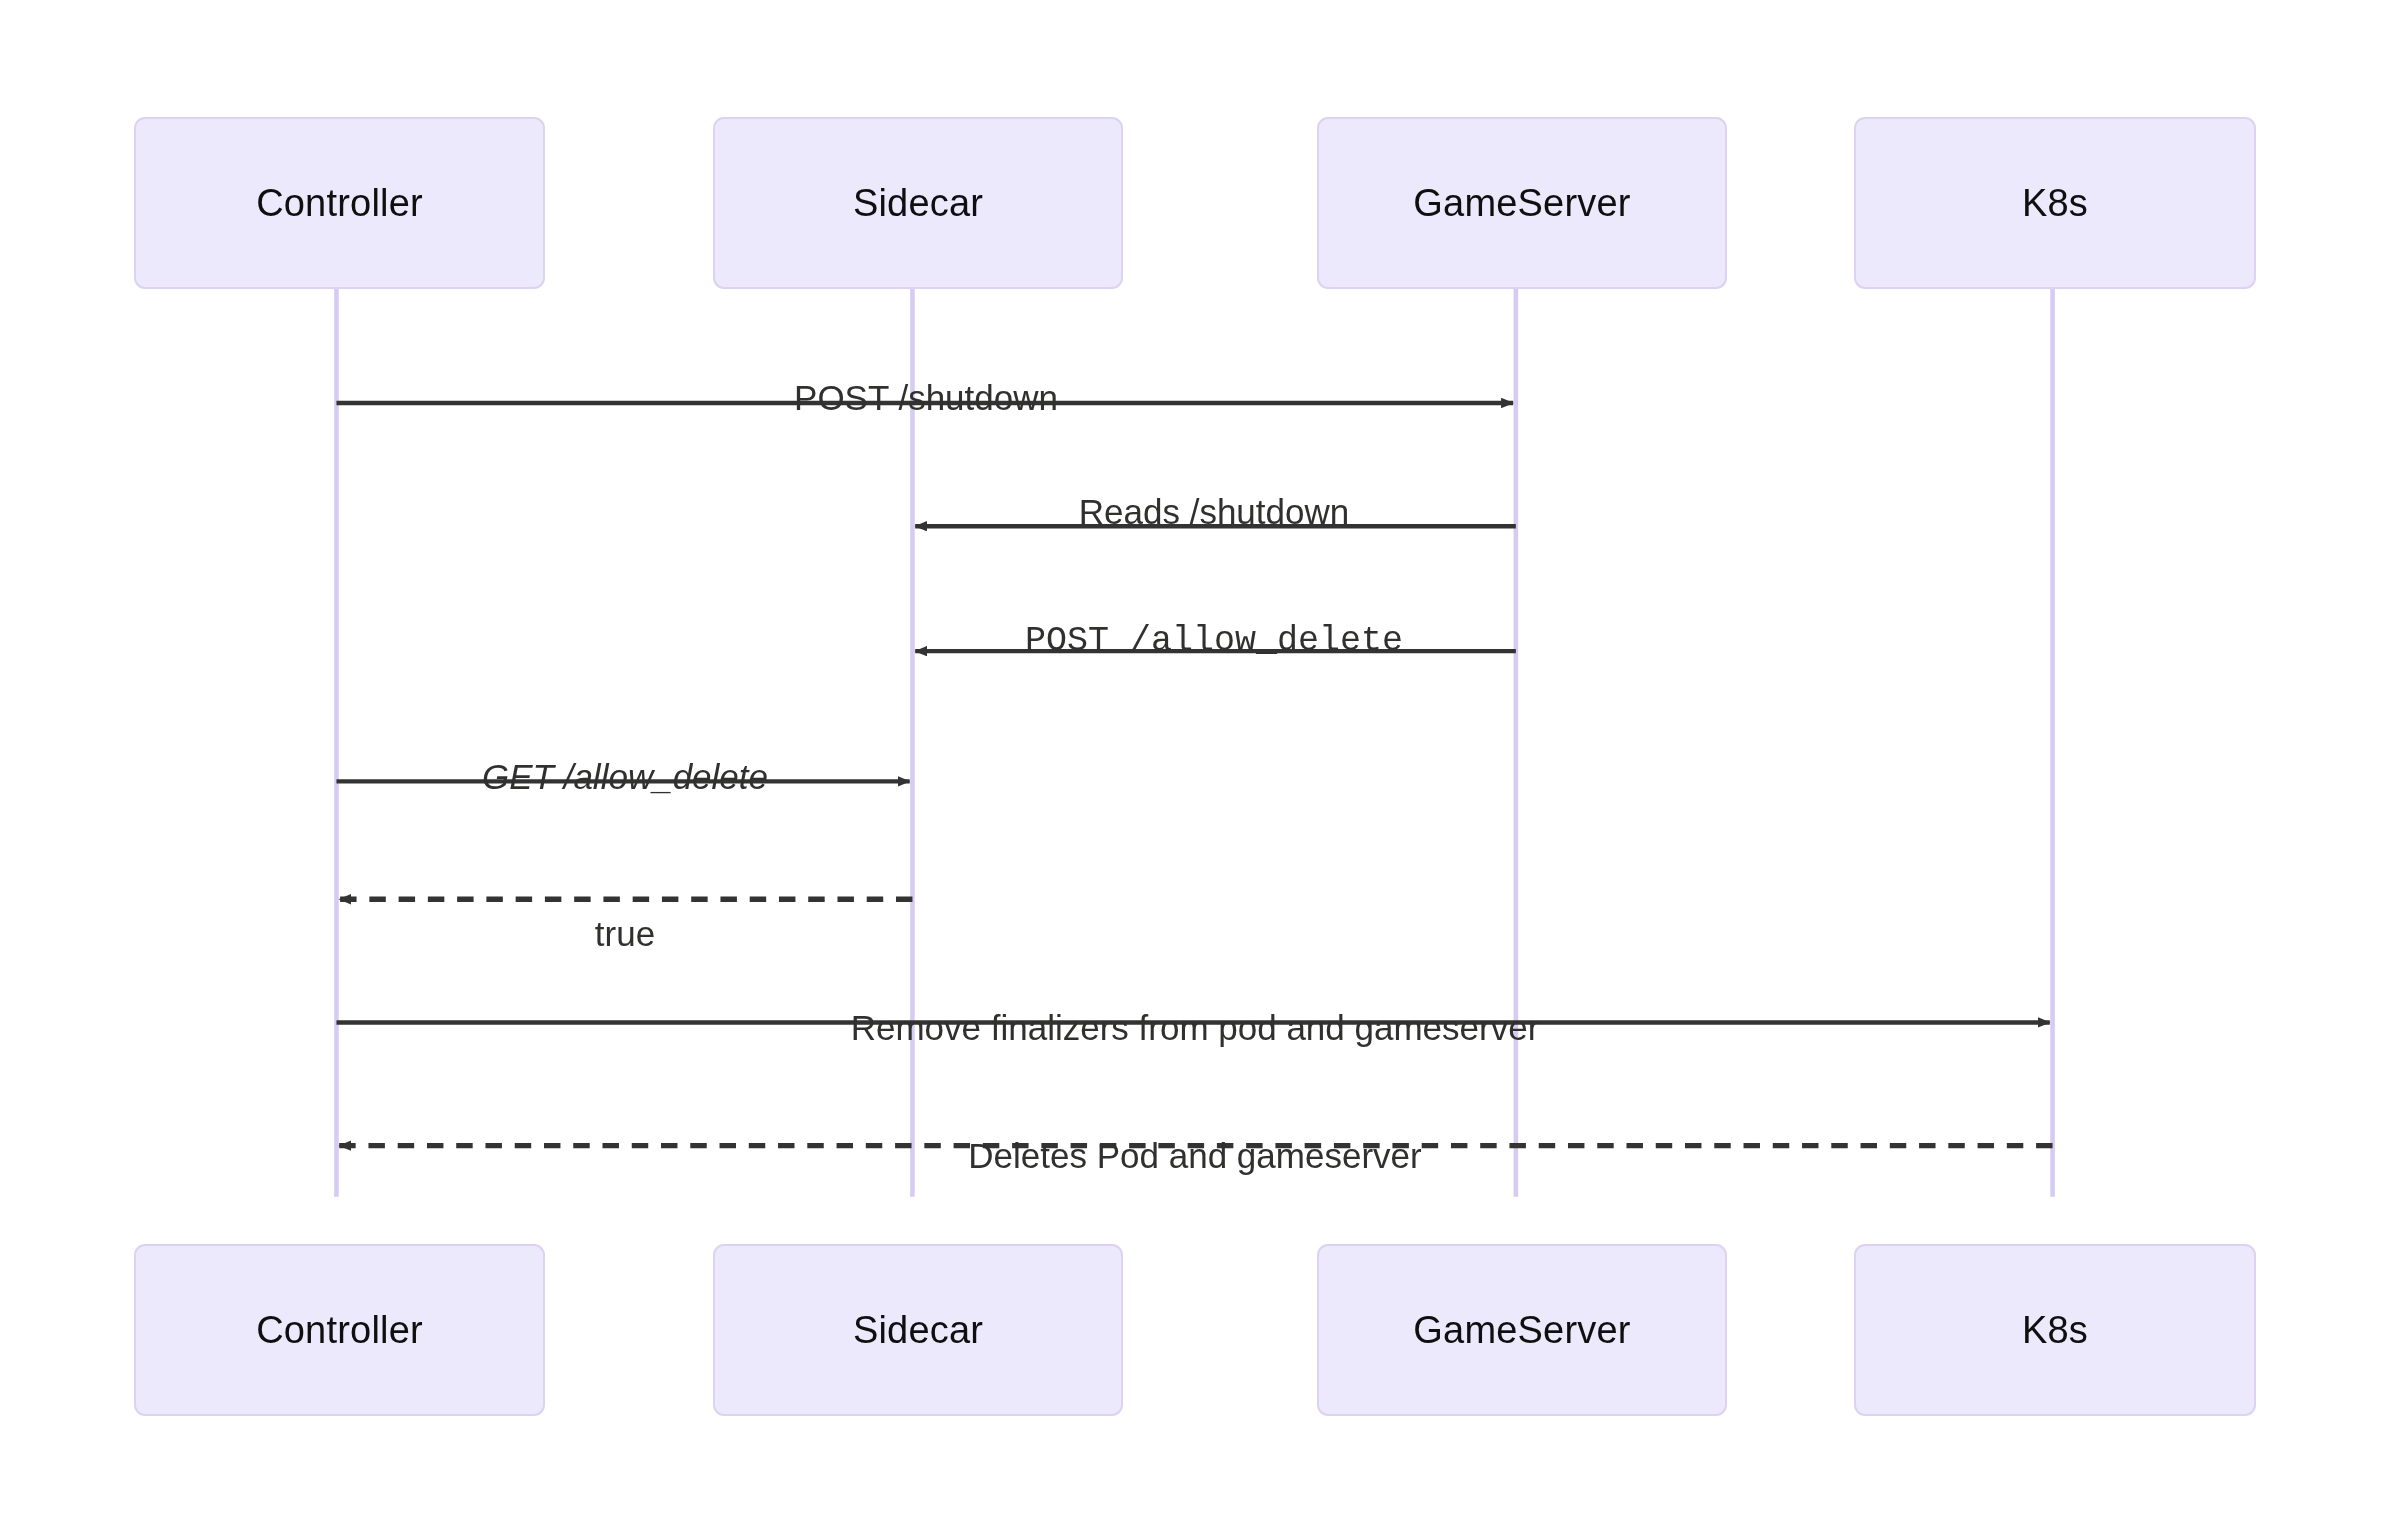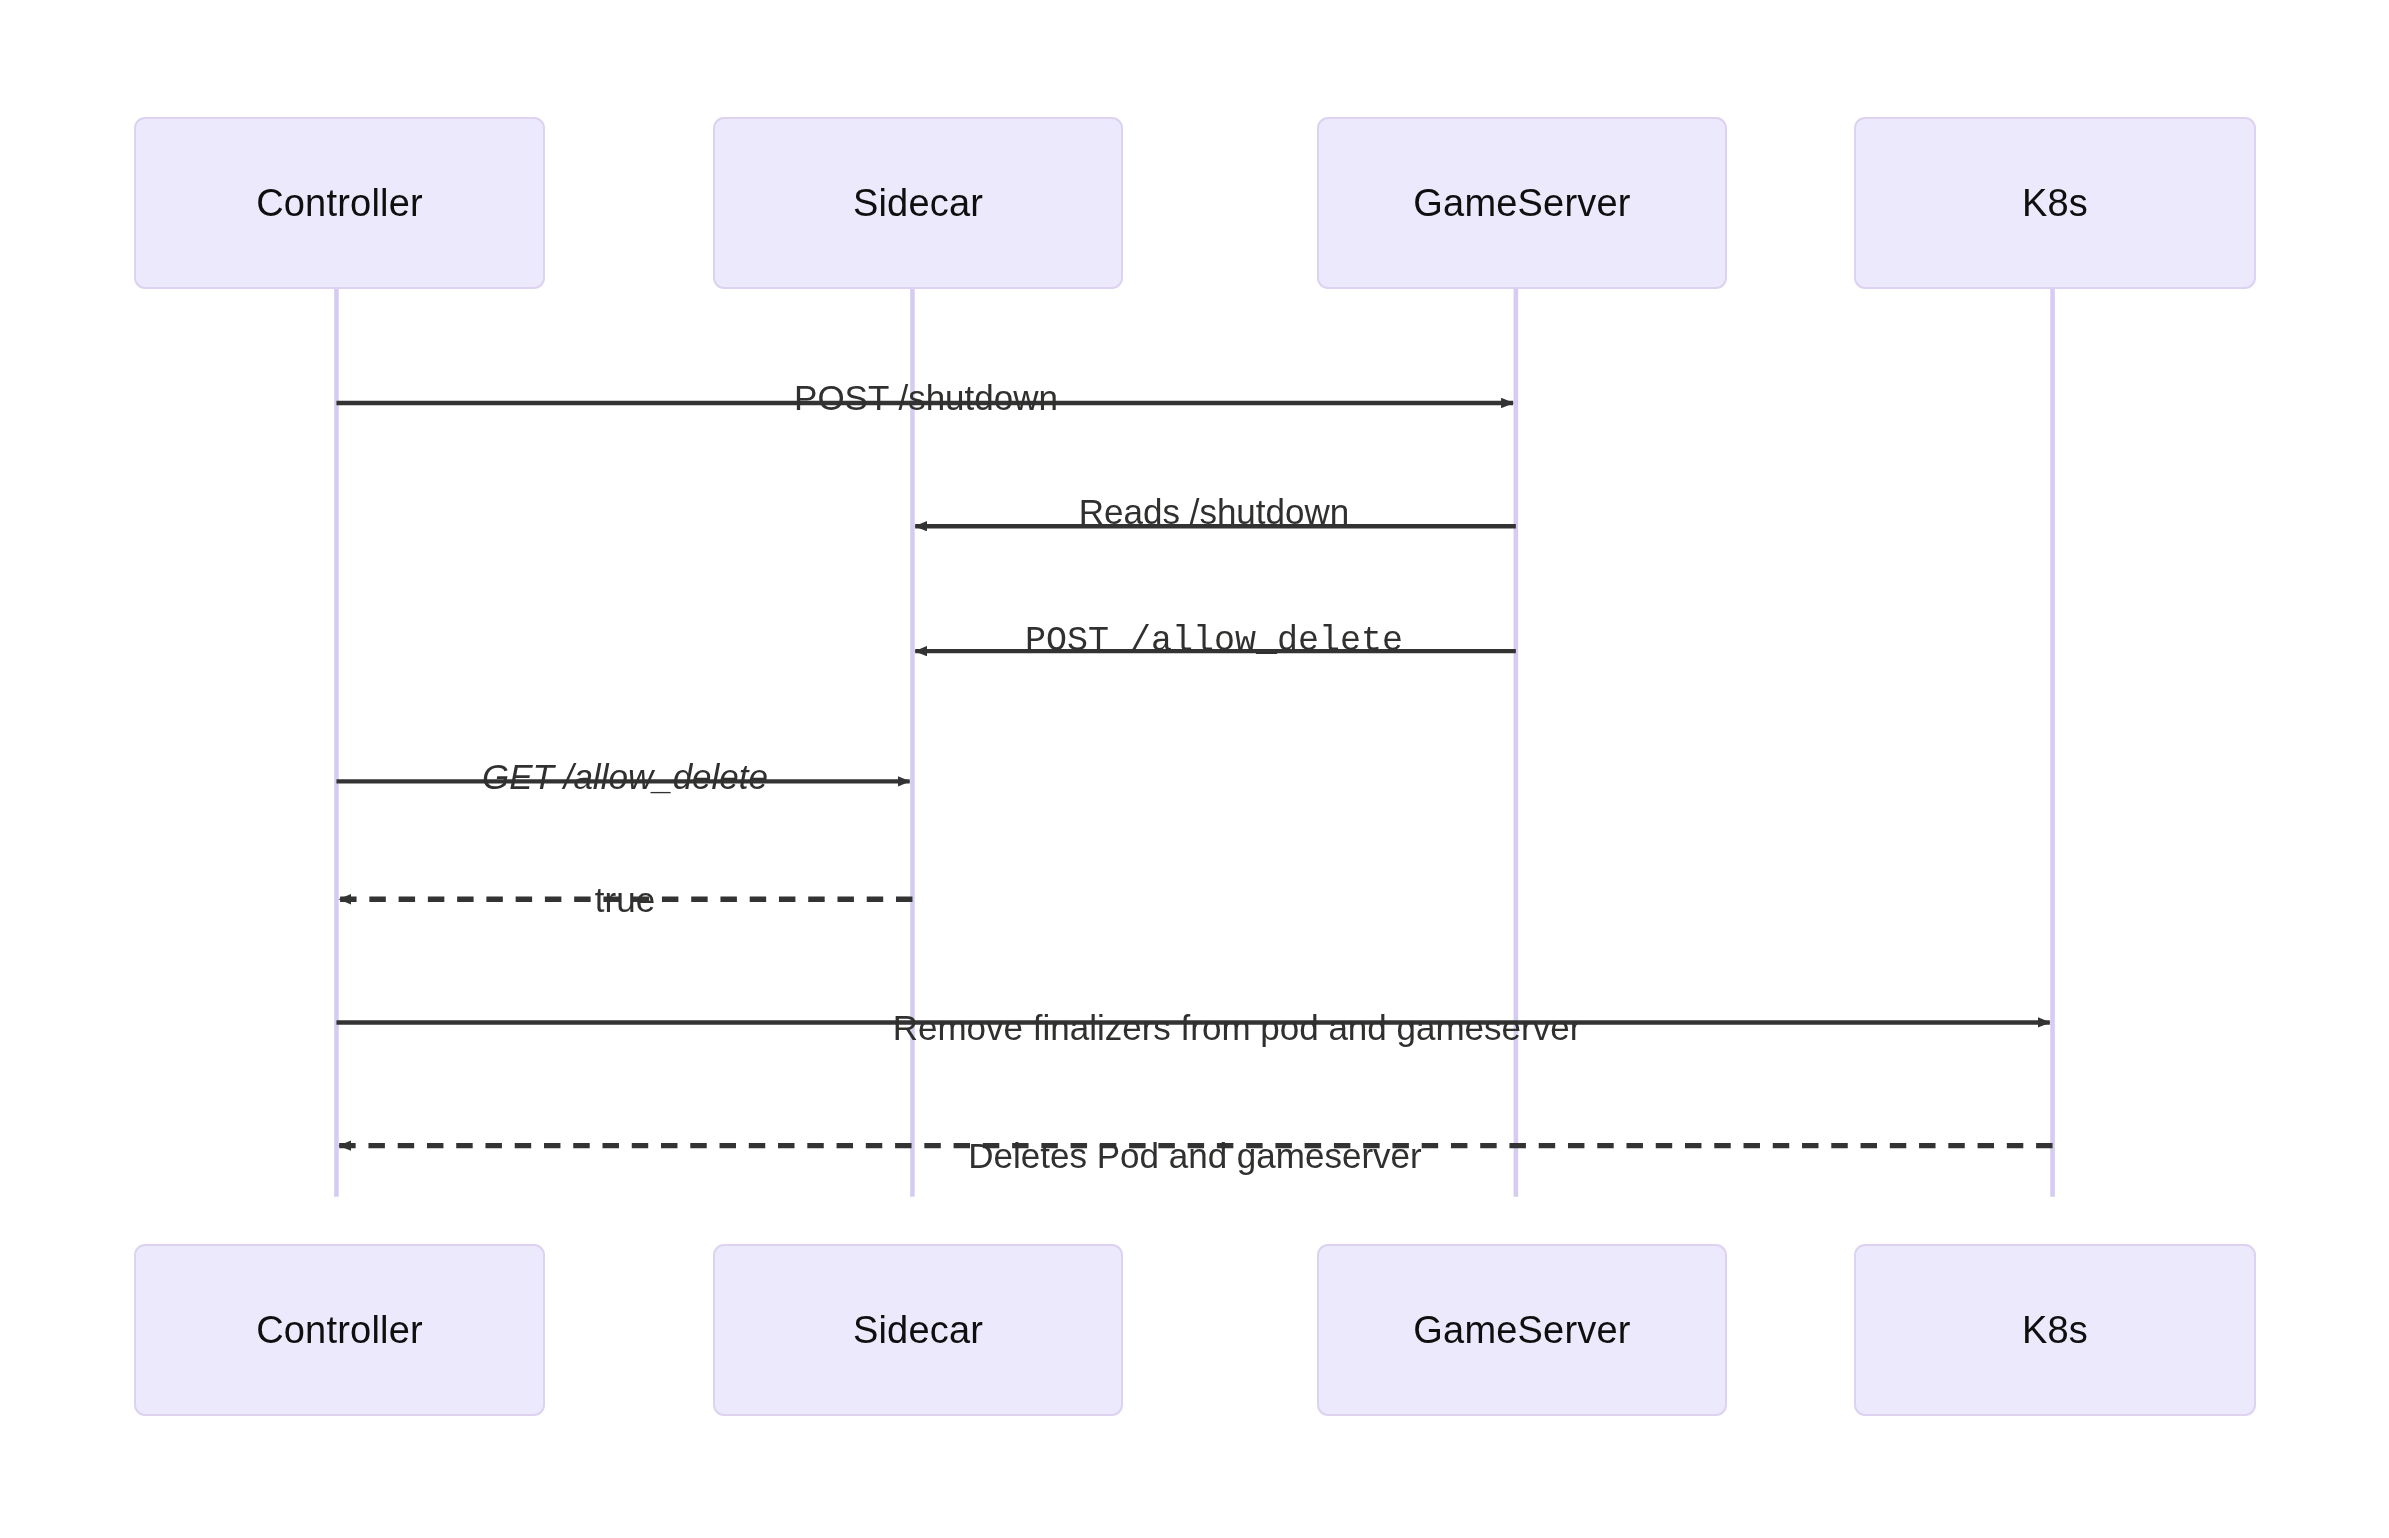--- a/index.html
+++ b/index.html
@@ -113,22 +113,22 @@
       </div>
       <div class="participant-box" style="left: 1854px; top: 1244px; width: 402px; height: 172px;">
         <span class="participant-label">K8s</span>
       </div>
     </div>
   <div id="message-labels">
       <div class="msg-label" style="left: 926px; top: 380px;">POST /shutdown</div>
       <div class="msg-label" style="left: 1214px; top: 494px;">Reads /shutdown</div>
       <div class="msg-label" style="left: 1214px; top: 624px; font-family: Liberation Mono, monospace;">POST /allow_delete</div>
       <div class="msg-label" style="left: 625px; top: 759px; font-style: italic;">GET /allow_delete</div>
-      <div class="msg-label" style="left: 625px; top: 882px;">true</div>
-      <div class="msg-label" style="left: 1237px; top: 1010px;">Remove finalizers from pod and gameserver</div>
+      <div class="msg-label" style="left: 625px; top: 916px;">true</div>
+      <div class="msg-label" style="left: 1195px; top: 1010px;">Remove finalizers from pod and gameserver</div>
       <div class="msg-label" style="left: 1195px; top: 1138px; text-align: right;">Deletes Pod and gameserver</div>
     </div>
   <div id="lifeline-hitboxes">
       <div class="lifeline-hit" style="left: 337px; top: 285px; height: 958px;"></div>
       <div class="lifeline-hit" style="left: 913px; top: 285px; height: 958px;"></div>
       <div class="lifeline-hit" style="left: 1516px; top: 285px; height: 958px;"></div>
       <div class="lifeline-hit" style="left: 2053px; top: 285px; height: 958px;"></div>
     </div>
 
 </div>

